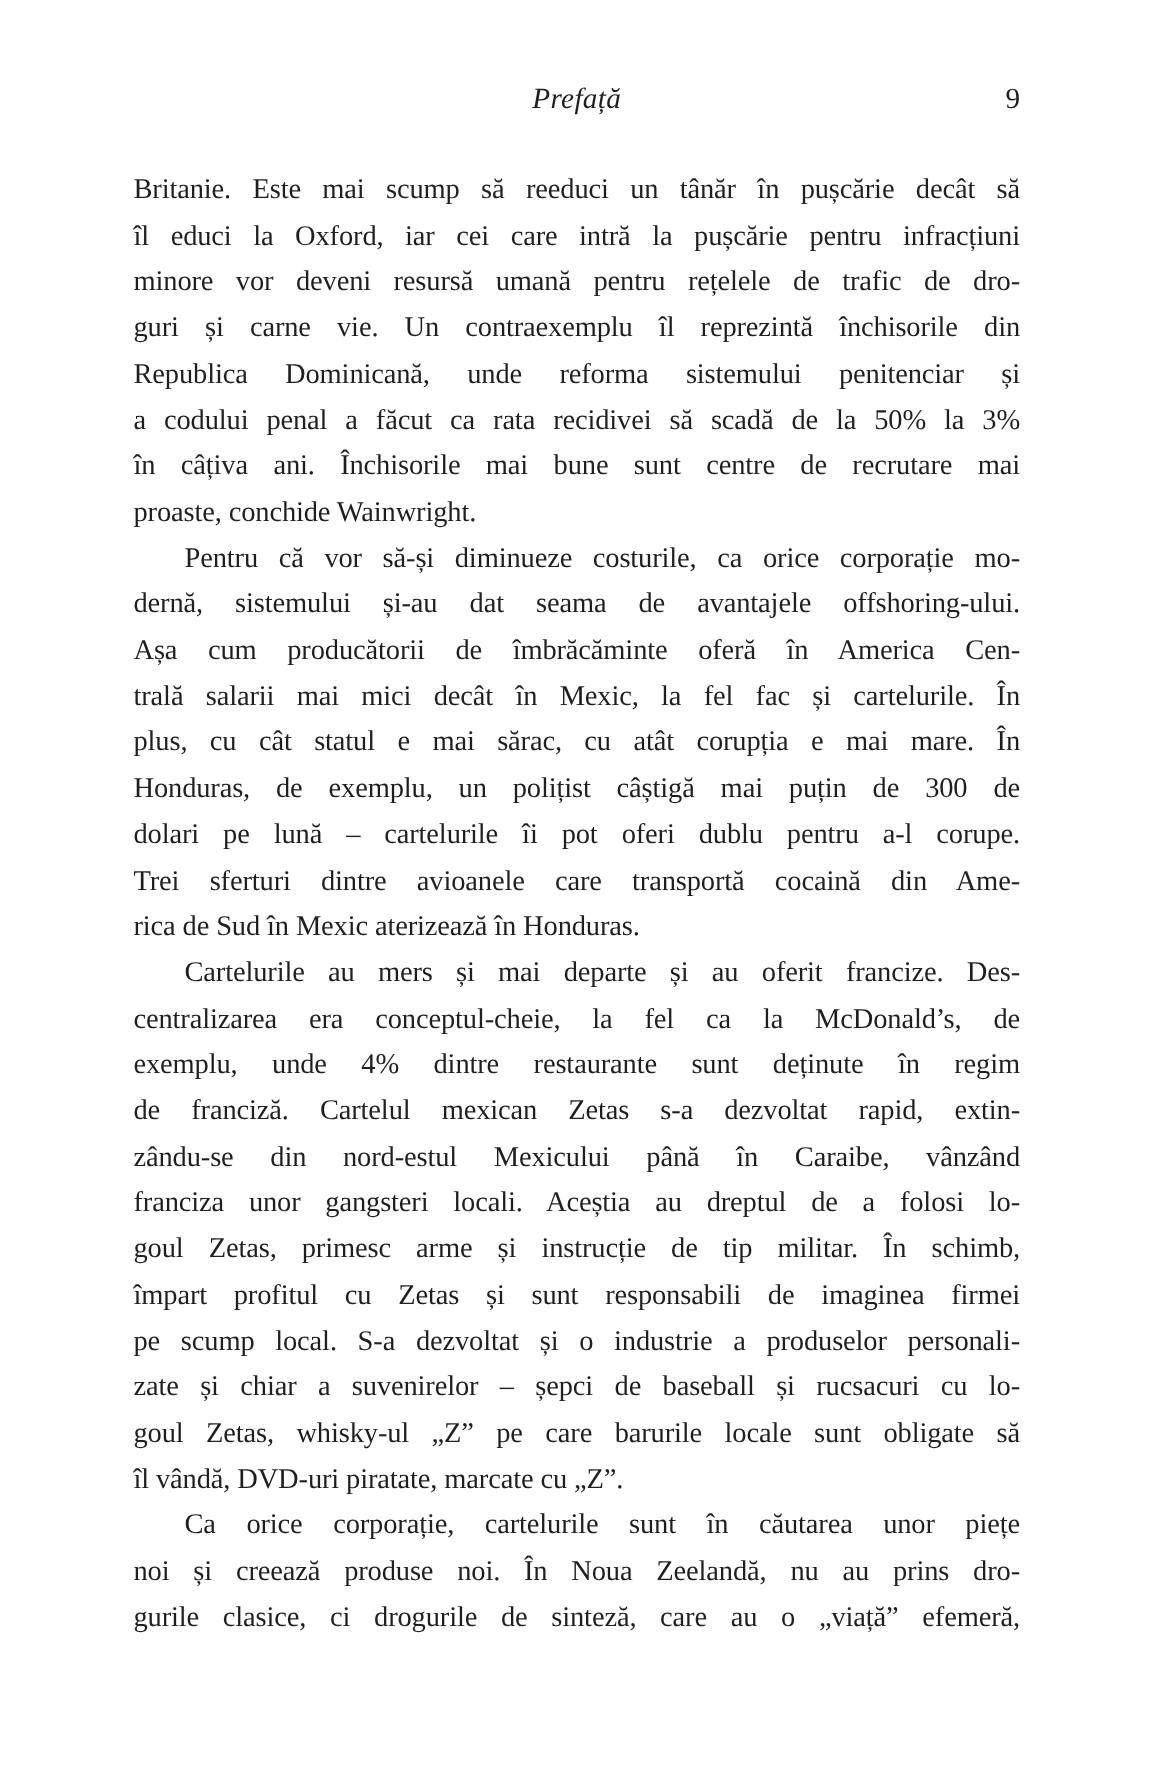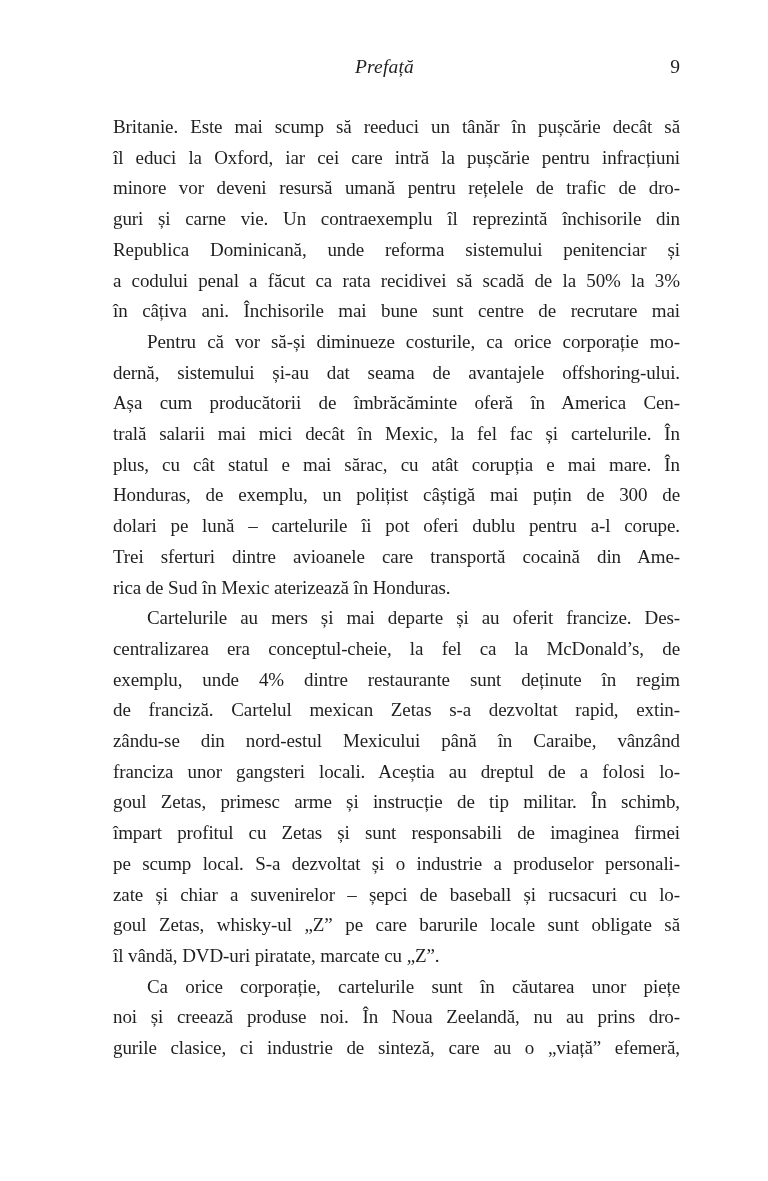--- a/index.html
+++ b/index.html
@@ -45,21 +45,20 @@
     width: 591px;
     font-size: 19px;
     line-height: 30.7px;
     letter-spacing: -0.1px;
   }
   .line {
     text-align: justify;
     text-align-last: justify;
     -moz-text-align-last: justify;
     white-space: normal;
-    margin-left: 24px;
   }
   .line.indent {
     text-indent: 34px;
   }
   .line.para-end {
     text-align-last: left;
     -moz-text-align-last: left;
   }
 </style>
 </head>
@@ -73,20 +72,21 @@
   </div>
 
   <div class="body-text">
       <div class="line">Britanie. Este mai scump să reeduci un tânăr în pușcărie decât să</div>
       <div class="line">îl educi la Oxford, iar cei care intră la pușcărie pentru infracțiuni</div>
       <div class="line">minore vor deveni resursă umană pentru rețelele de trafic de dro-</div>
       <div class="line">guri și carne vie. Un contraexemplu îl reprezintă închisorile din</div>
       <div class="line">Republica Dominicană, unde reforma sistemului penitenciar și</div>
       <div class="line">a codului penal a făcut ca rata recidivei să scadă de la 50% la 3%</div>
       <div class="line">în câțiva ani. Închisorile mai bune sunt centre de recrutare mai</div>
+      <div class="line para-end">proaste, conchide Wainwright.</div>
       <div class="line indent">Pentru că vor să-și diminueze costurile, ca orice corporație mo-</div>
       <div class="line">dernă, sistemului și-au dat seama de avantajele offshoring-ului.</div>
       <div class="line">Așa cum producătorii de îmbrăcăminte oferă în America Cen-</div>
       <div class="line">trală salarii mai mici decât în Mexic, la fel fac și cartelurile. În</div>
       <div class="line">plus, cu cât statul e mai sărac, cu atât corupția e mai mare. În</div>
       <div class="line">Honduras, de exemplu, un polițist câștigă mai puțin de 300 de</div>
       <div class="line">dolari pe lună – cartelurile îi pot oferi dublu pentru a-l corupe.</div>
       <div class="line">Trei sferturi dintre avioanele care transportă cocaină din Ame-</div>
       <div class="line para-end">rica de Sud în Mexic aterizează în Honduras.</div>
       <div class="line indent">Cartelurile au mers și mai departe și au oferit francize. Des-</div>
@@ -96,16 +96,16 @@
       <div class="line">zându-se din nord-estul Mexicului până în Caraibe, vânzând</div>
       <div class="line">franciza unor gangsteri locali. Aceștia au dreptul de a folosi lo-</div>
       <div class="line">goul Zetas, primesc arme și instrucție de tip militar. În schimb,</div>
       <div class="line">împart profitul cu Zetas și sunt responsabili de imaginea firmei</div>
       <div class="line">pe scump local. S-a dezvoltat și o industrie a produselor personali-</div>
       <div class="line">zate și chiar a suvenirelor – șepci de baseball și rucsacuri cu lo-</div>
       <div class="line">goul Zetas, whisky-ul „Z” pe care barurile locale sunt obligate să</div>
       <div class="line para-end">îl vândă, DVD-uri piratate, marcate cu „Z”.</div>
       <div class="line indent">Ca orice corporație, cartelurile sunt în căutarea unor piețe</div>
       <div class="line">noi și creează produse noi. În Noua Zeelandă, nu au prins dro-</div>
-      <div class="line">gurile clasice, ci industrie de sinteză, care au o „viață” efemeră,</div>
+      <div class="line">gurile clasice, ci drogurile de sinteză, care au o „viață” efemeră,</div>
     </div>
 
 </div>
 
 </body></html>

